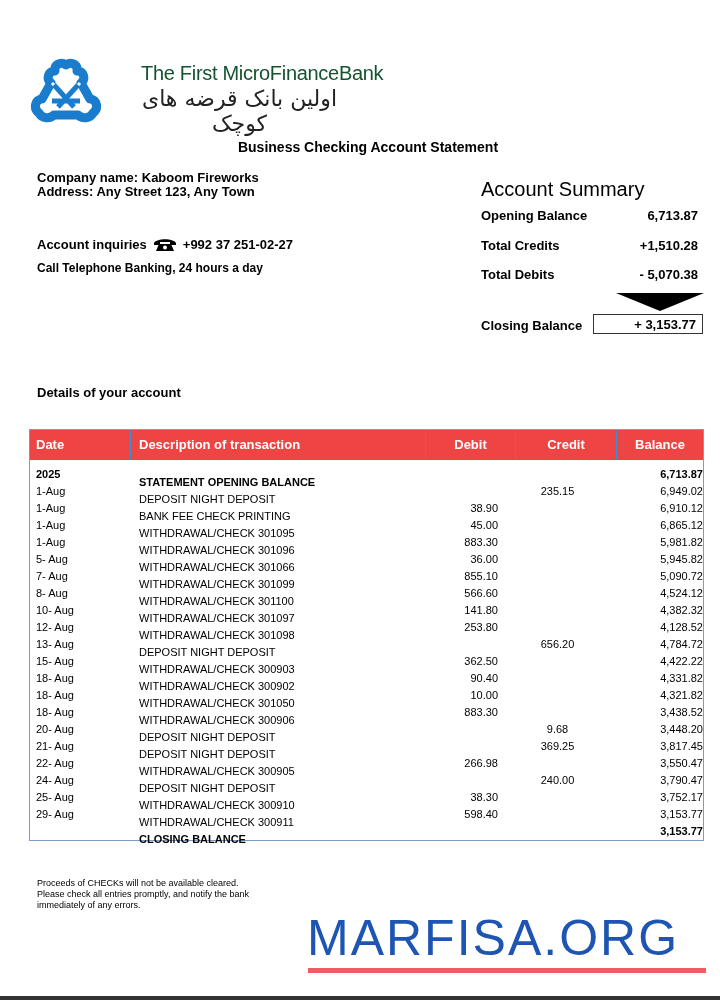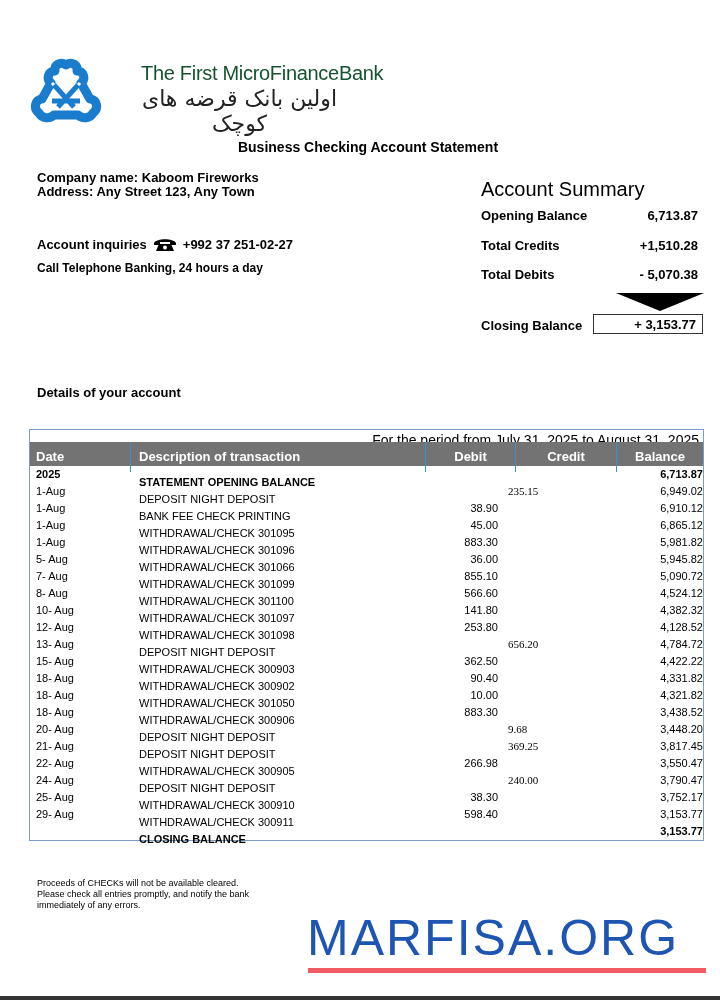--- a/index.html
+++ b/index.html
@@ -22,36 +22,36 @@
   .sum-val { right: 22px; font-size: 13px; font-weight: bold; text-align: right; }
   .arrow-down { left: 616px; top: 293px; width: 0; height: 0;
     border-left: 44px solid transparent; border-right: 44px solid transparent; border-top: 18px solid #000; }
   .closing-box { left: 593px; top: 314px; width: 110px; height: 20px; border: 1px solid #333; box-sizing: border-box;
     font-size: 13px; font-weight: bold; text-align: right; padding-right: 6px; line-height: 19px; }
 
   .details-label { left: 37px; top: 385px; font-size: 13px; font-weight: bold; }
   .period { right: 21px; top: 384px; font-size: 14px; margin-top: 48px; }
 
   .table-wrap { left: 29px; top: 429px; width: 675px; height: 412px; border: 1px solid #7a9cc6; box-sizing: border-box; }
-  .thead { position: absolute; left: 0; top: 0; width: 100%; height: 24px; background: #737373; display: flex; margin-top: 12px; }
+  .thead { position: absolute; left: 0; top: 0; width: 100%; height: 30px; background: #ef4444; display: flex; }
   .th { color: #fff; font-weight: bold; font-size: 13px; line-height: 30px; height: 30px; box-sizing: border-box; border-right: 1px solid #3a8fd0; }
   .th:last-child { border-right: none; }
   .c-date { width: 101px; padding-left: 6px; box-sizing: border-box; }
   .c-desc { width: 295px; padding-left: 8px; box-sizing: border-box; }
   .c-debit { width: 90px; text-align: center; }
   .c-credit { width: 101px; text-align: center; }
   .c-bal { width: 86px; text-align: center; }
 
   .tbody { position: absolute; left: 0; top: 36px; width: 100%; }
   .tr { display: flex; height: 17px; font-size: 11px; line-height: 17px; }
   .tr.bold { font-weight: bold; }
   .td-date { width: 101px; padding-left: 6px; box-sizing: border-box; }
   .td-desc { width: 295px; padding-left: 8px; box-sizing: border-box; white-space: nowrap; margin-top: 8px; }
   .td-debit { width: 72px; text-align: right; }
-  .td-credit { width: 109px; text-align: left; padding-left: 10px; box-sizing: border-box; font-family: Liberation Serif, serif; }
+  .td-credit { width: 109px; text-align: center; padding-left: 10px; box-sizing: border-box; }
   .td-bal { width: 96px; text-align: right; }
 
   .footer-note { left: 37px; top: 878px; font-size: 9px; line-height: 11px; width: 220px; }
   .brand { left: 307px; top: 910px; font-size: 50px; color: #1e55b3; letter-spacing: 2px; font-weight: normal; line-height: 56px; }
   .brand-underline { left: 308px; top: 968px; width: 398px; height: 5px; background: #f05a61; }
   .bottom-bar { left: 0; top: 996px; width: 720px; height: 4px; background: #333; }
 </style>
 </head>
 <body>
 

